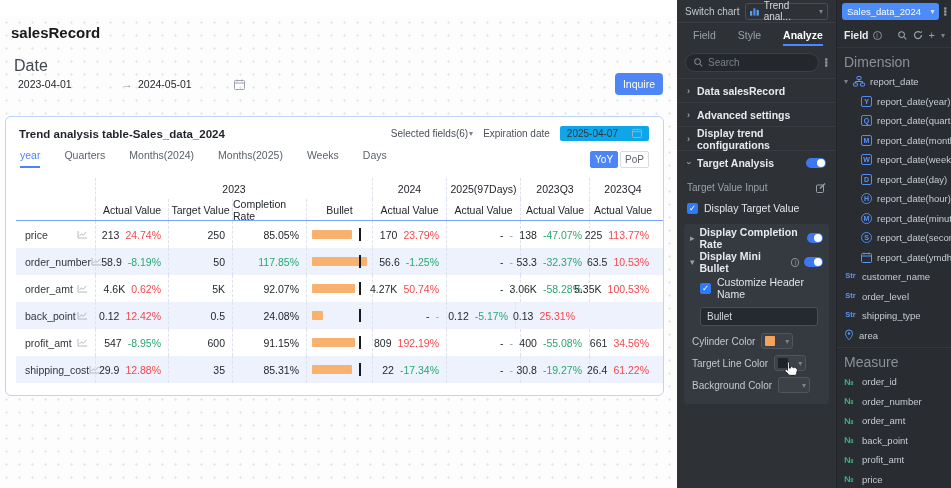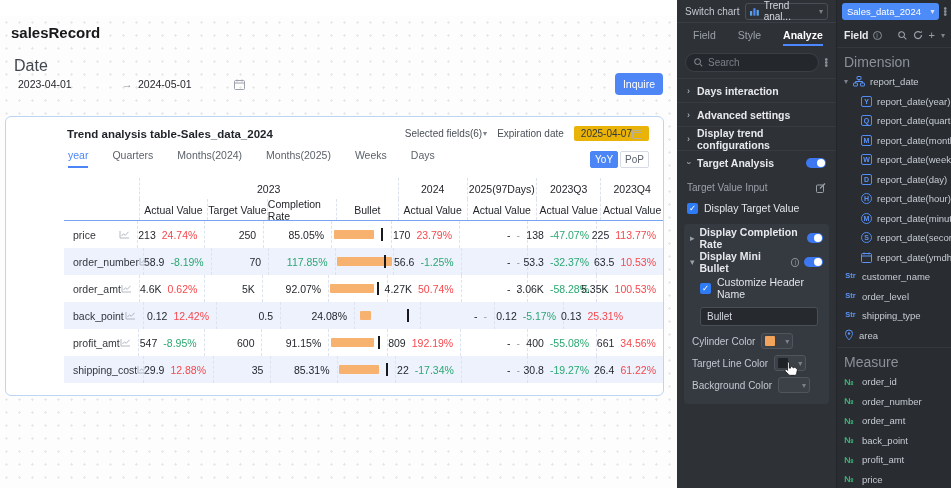--- a/index.html
+++ b/index.html
@@ -15,27 +15,27 @@
   .date-row { position:absolute; left:18px; top:59px; height:18px; display:flex; align-items:center; font-size:10.5px; color:#25282e; }
   .date-start { width:104px; }
   .date-arrow { width:12px; color:#8a9099; margin-right:4px; }
   .date-end { width:96px; }
   .cal-icon { color:#9aa1ab; display:inline-flex; }
   .inquire-btn { position:absolute; left:615px; top:57px; width:48px; height:22px; background:#4e86f5; color:#fff;
     font-size:10.5px; border:none; border-radius:4px; display:flex; align-items:center; justify-content:center; }
 
   
   .card { position:absolute; left:5px; top:100px; width:659px; height:280px; background:#fff;
-    border:1px solid #bcd4f6; border-radius:6px;padding-left:48px; }
+    border:1px solid #bcd4f6; border-radius:6px; }
   .card-head { display:flex; justify-content:space-between; align-items:center; padding:9px 14px 0 13px; }
   .card-title { font-size:11.5px; font-weight:700; color:#1f2329; }
   .card-meta { display:flex; align-items:center; gap:10px; font-size:10px; color:#4a4f57; }
   .sel-fields { display:flex; align-items:center; gap:1px; }
   .caret-sm { font-size:8px; color:#7b828c; }
-  .exp-value { display:flex; align-items:flex-end; background:#eab308; border-radius:2px; padding:2px 7px; color:#33373d; }
+  .exp-value { display:flex; align-items:flex-start; gap:14px; background:#0ea5e9; border-radius:2px; padding:2px 7px; color:#33373d; }
   .tabs-row { display:flex; justify-content:space-between; align-items:flex-end; padding:8px 14px 0 14px; }
   .view-tabs { display:flex; gap:24px; font-size:10.5px; color:#5c626b; }
   .view-tab { padding-bottom:5px; cursor:pointer; }
   .view-tab.active { color:#4c86f6; border-bottom:2px solid #4c86f6; }
   .yoy-pop { display:flex; gap:2px; font-size:10px; }
   .tgl-btn { min-width:25px; height:17px; padding:0 4px; display:flex; align-items:center; justify-content:center;
     border-radius:2px; border:1px solid #d7dce4; background:#fff; color:#5c626b; }
   .tgl-btn.active { background:#4c86f6; border-color:#4c86f6; color:#fff; }
 
   
@@ -242,21 +242,21 @@
                   <path d="M1 1v7h9" fill="none" stroke="#98a0ad"></path>
                   <polyline points="2.5,6 4.5,3.8 6.2,5.4 9.5,1.8" fill="none" stroke="#98a0ad"></polyline>
                 </svg>
               </span>
             </div>
             <div class="tcell valcell c-av">
               <span>58.9</span>
               <span class="pct-g">-8.19%</span>
             </div>
             <div class="tcell valcell c-tv">
-              <span>70</span>
+              <span>50</span>
             </div>
             <div class="tcell valcell c-cr">
               <span class="pct-g">117.85%</span>
             </div>
             <div class="tcell c-bu">
               <span class="bullet-wrap">
                 <span class="bullet-bar" style="width: 55.3895px;"></span>
                 <span class="bullet-line" style="left: 47px;"></span>
               </span>
             </div>
@@ -473,21 +473,21 @@
             <circle cx="4" cy="4" r="3.2" fill="none" stroke="#7b8089" stroke-width="1.2"></circle>
             <line x1="6.6" y1="6.6" x2="9.2" y2="9.2" stroke="#7b8089" stroke-width="1.2"></line>
           </svg>
         <span>Search</span>
       </span>
       <span class="kebab">•<br>•<br>•</span>
     </div>
     <div id="sections">
         <div class="sec-row">
           <span class="chev">›</span>
-          <span>Days interaction</span>
+          <span>Data salesRecord</span>
         </div>
         <div class="sec-row">
           <span class="chev">›</span>
           <span>Advanced settings</span>
         </div>
         <div class="sec-row">
           <span class="chev">›</span>
           <span>Display trend configurations</span>
         </div>
       </div>

